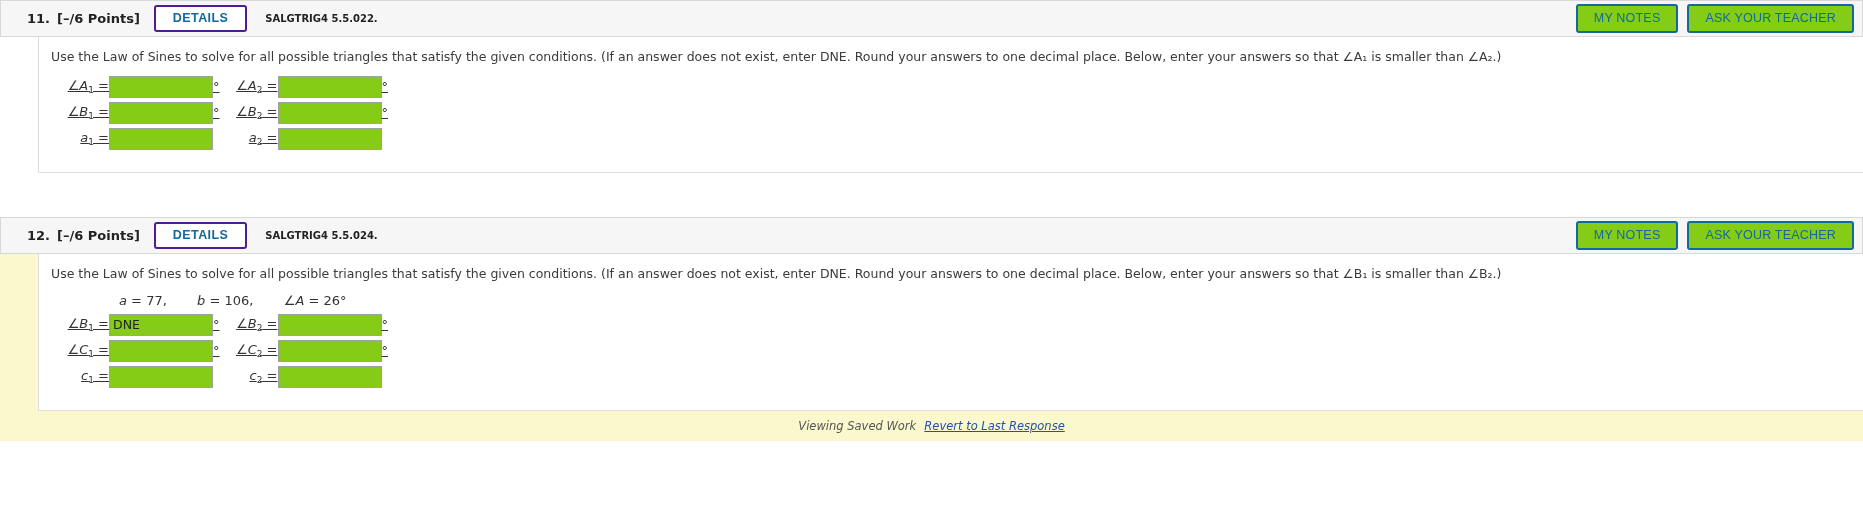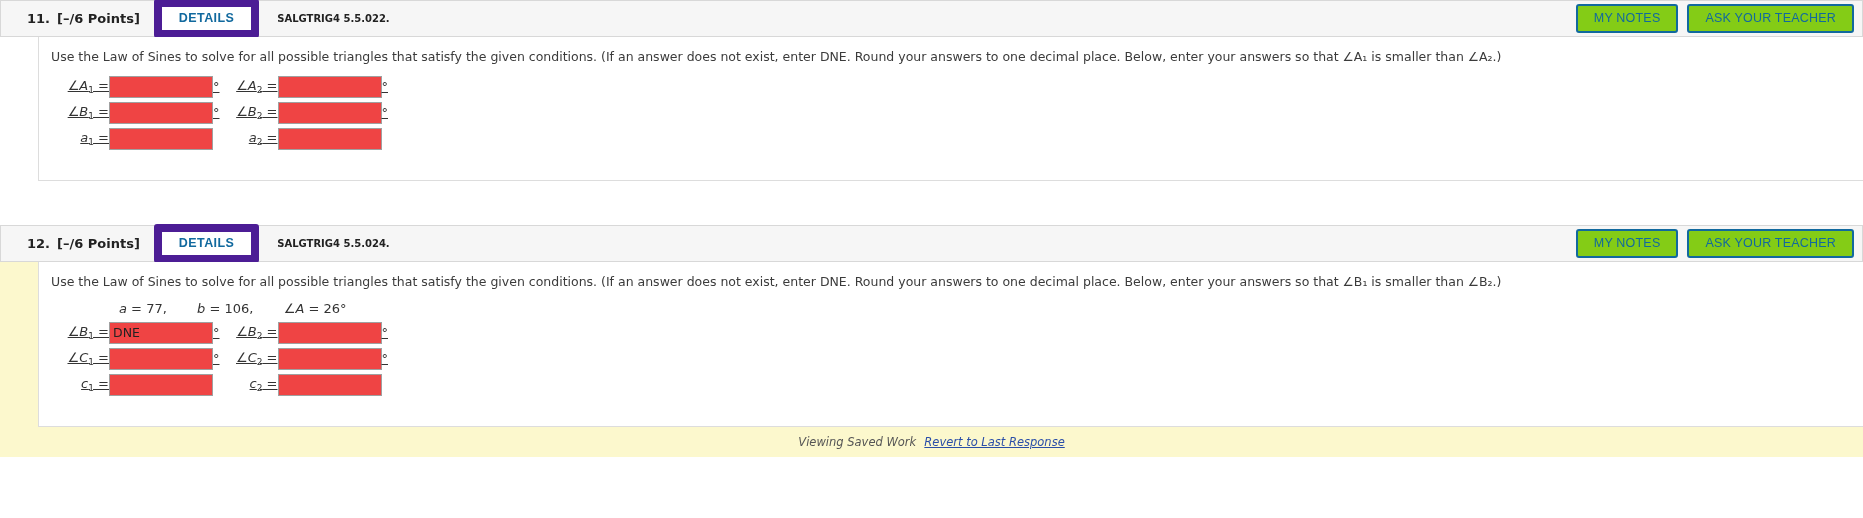--- a/index.html
+++ b/index.html
@@ -42,21 +42,21 @@
     color: #222222;
     margin-right: 14px;
     white-space: nowrap;
   }
   .details-btn {
     font-size: 12.5px;
     font-weight: bold;
     letter-spacing: .4px;
     color: #11699e;
     background: #ffffff;
-    border: 8px solid #4c1d95;
+    border: 2px solid #4c1d95;
     border-radius: 3px;
     padding: 5px 17px 6px;
     cursor: pointer;
     line-height: 1;
   }
   .hdr-code {
     font-size: 10px;
     font-weight: bold;
     color: #222222;
     margin-left: 18px;
@@ -90,21 +90,21 @@
   .accent.plain { background: #ffffff; }
   .accent.saved { background: #fcf8cd; }
 
   .content {
     flex: 1 1 auto;
     background: #ffffff;
     border: 1px solid #dddddd;
     border-top: none;
     border-right: none;
     box-sizing: border-box;
-    padding: 12px 0 26px 12px;
+    padding: 12px 0 18px 12px;
   }
   .problem.saved .content {
     border-left: 1px solid #dddddd;
     border-bottom: 1px solid #dddddd;
   }
 
   .instructions {
     font-size: 12.5px;
     color: #3b3b3b;
     line-height: 1.35;
@@ -139,21 +139,21 @@
     font-size: 10px;
     color: #444444;
     vertical-align: middle;
   }
 
   input.ansbox {
     width: 96px;
     height: 18px;
     box-sizing: content-box;
     border: 1px solid #a0a0a0;
-    background: #ef4444;
+    background: #84cc16;
     font-family: "DejaVu Sans", "Liberation Sans", sans-serif;
     font-size: 12.5px;
     color: #222222;
     padding: 1px 3px;
     outline: none;
   }
 
   
   .mv { font-style: italic; }
   .sub { font-size: 9px; vertical-align: -3px; font-style: normal; }

